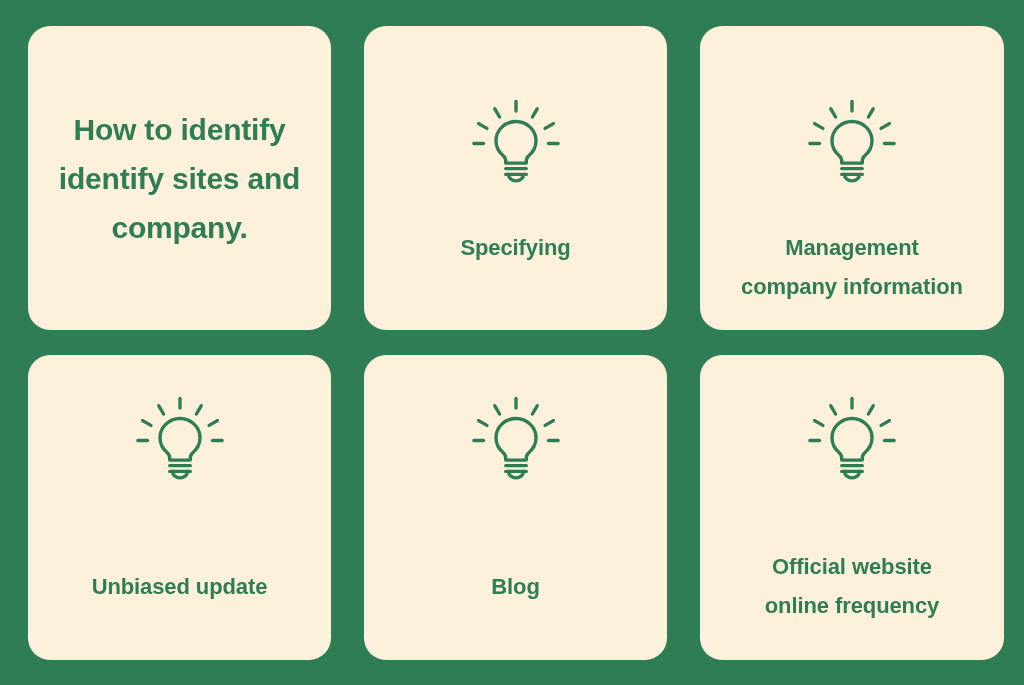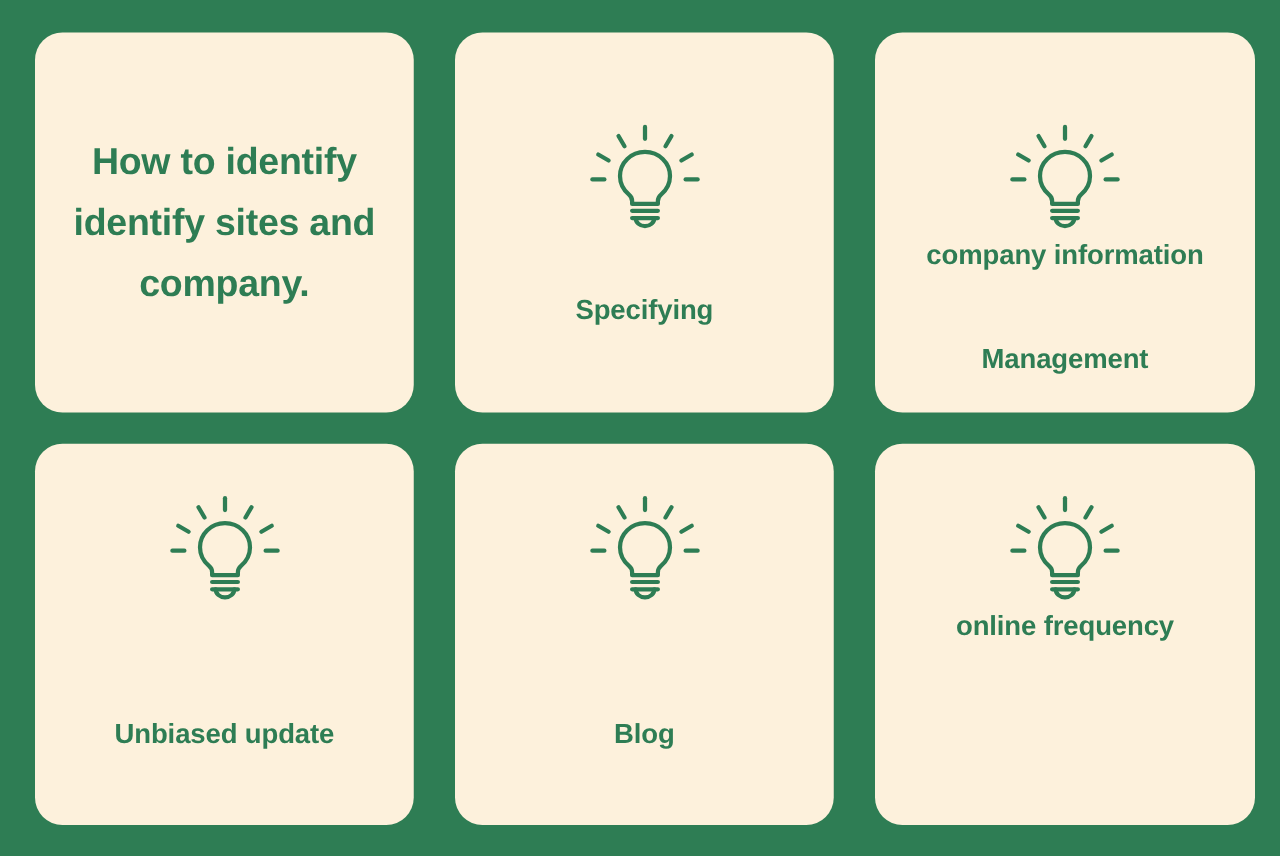--- a/index.html
+++ b/index.html
@@ -154,22 +154,22 @@
           <path d="M36.5 76.4c0 3.6 3.4 6.5 7.5 6.5s7.5-2.9 7.5-6.5" stroke="#2e7d54" stroke-width="3.4" stroke-linecap="round" stroke-linejoin="round"></path>
           <path d="M44 3.5v9.5" stroke="#2e7d54" stroke-width="3.4" stroke-linecap="round"></path>
           <path d="M22.8 10.8l4.8 8.2" stroke="#2e7d54" stroke-width="3.4" stroke-linecap="round"></path>
           <path d="M65.2 10.8l-4.8 8.2" stroke="#2e7d54" stroke-width="3.4" stroke-linecap="round"></path>
           <path d="M6.6 25.6l8.3 4.8" stroke="#2e7d54" stroke-width="3.4" stroke-linecap="round"></path>
           <path d="M81.4 25.6l-8.3 4.8" stroke="#2e7d54" stroke-width="3.4" stroke-linecap="round"></path>
           <path d="M1.9 45.5h9.6" stroke="#2e7d54" stroke-width="3.4" stroke-linecap="round"></path>
           <path d="M86.1 45.5h-9.6" stroke="#2e7d54" stroke-width="3.4" stroke-linecap="round"></path>
         </svg>
       </div>
+      <div class="card-label">Management</div>
       <div class="card-label" style="margin-top:0">company information</div>
-      <div class="card-label">Management</div>
     </div>
 
     <div class="card icon-card row2">
       <div class="icon-wrap">
         <svg class="bulb-icon" width="88" height="86" viewBox="0 0 88 86" fill="none" xmlns="http://www.w3.org/2000/svg">
           <path d="M44 23.5c-11.1 0-20 8.6-20 19.3 0 6.1 2.9 11.3 7.2 14.9 1.6 1.3 2.5 3.2 2.5 5.2v2.2h20.6v-2.2c0-2 .9-3.9 2.5-5.2 4.3-3.6 7.2-8.8 7.2-14.9 0-10.7-8.9-19.3-20-19.3z" stroke="#2e7d54" stroke-width="3.4" stroke-linejoin="round"></path>
           <path d="M33.7 70.6h20.6M33.7 76.4h20.6" stroke="#2e7d54" stroke-width="3.4" stroke-linecap="round"></path>
           <path d="M36.5 76.4c0 3.6 3.4 6.5 7.5 6.5s7.5-2.9 7.5-6.5" stroke="#2e7d54" stroke-width="3.4" stroke-linecap="round" stroke-linejoin="round"></path>
           <path d="M44 3.5v9.5" stroke="#2e7d54" stroke-width="3.4" stroke-linecap="round"></path>
           <path d="M22.8 10.8l4.8 8.2" stroke="#2e7d54" stroke-width="3.4" stroke-linecap="round"></path>
@@ -209,17 +209,18 @@
           <path d="M36.5 76.4c0 3.6 3.4 6.5 7.5 6.5s7.5-2.9 7.5-6.5" stroke="#2e7d54" stroke-width="3.4" stroke-linecap="round" stroke-linejoin="round"></path>
           <path d="M44 3.5v9.5" stroke="#2e7d54" stroke-width="3.4" stroke-linecap="round"></path>
           <path d="M22.8 10.8l4.8 8.2" stroke="#2e7d54" stroke-width="3.4" stroke-linecap="round"></path>
           <path d="M65.2 10.8l-4.8 8.2" stroke="#2e7d54" stroke-width="3.4" stroke-linecap="round"></path>
           <path d="M6.6 25.6l8.3 4.8" stroke="#2e7d54" stroke-width="3.4" stroke-linecap="round"></path>
           <path d="M81.4 25.6l-8.3 4.8" stroke="#2e7d54" stroke-width="3.4" stroke-linecap="round"></path>
           <path d="M1.9 45.5h9.6" stroke="#2e7d54" stroke-width="3.4" stroke-linecap="round"></path>
           <path d="M86.1 45.5h-9.6" stroke="#2e7d54" stroke-width="3.4" stroke-linecap="round"></path>
         </svg>
       </div>
+      <div class="card-label two-line">Official website</div>
       <div class="card-label" style="margin-top:0">online frequency</div>
     </div>
 
   </div>
 </div>
 
 </body></html>

